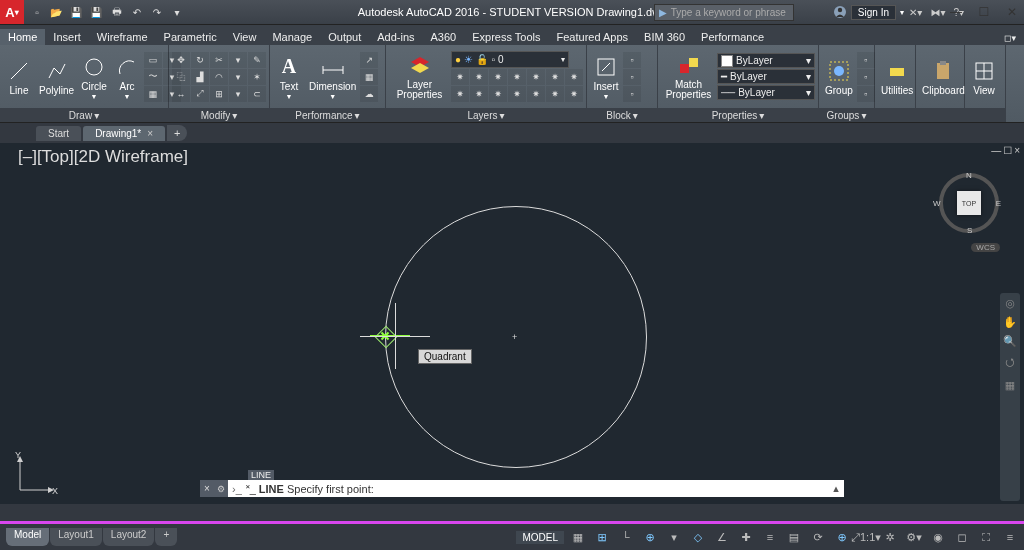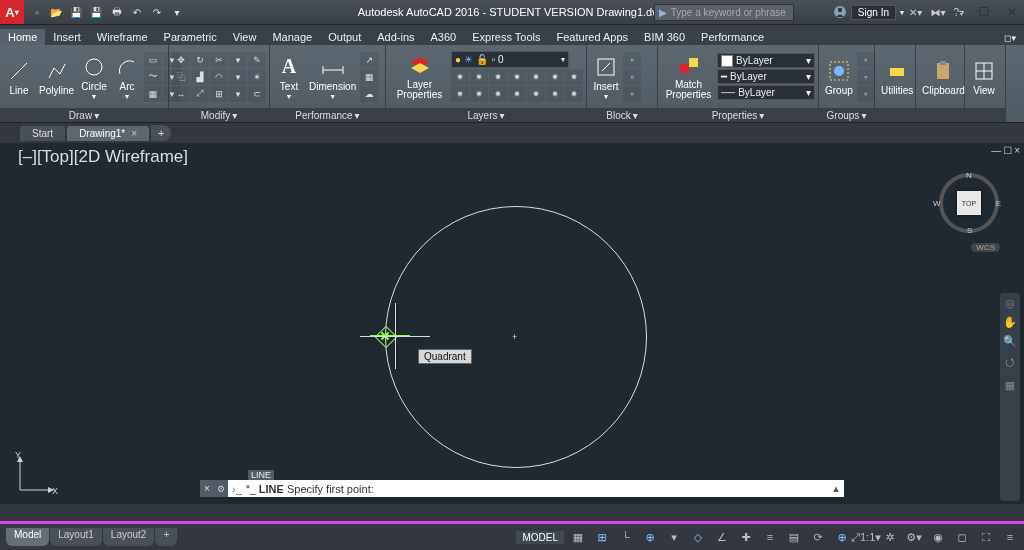--- a/index.html
+++ b/index.html
@@ -24,21 +24,21 @@
 .panel-title{height:14px;background:#3a4048;color:#ddd;font-size:10px;text-align:center;display:flex;align-items:center;justify-content:center;gap:2px}
 .bigbtn{display:flex;flex-direction:column;align-items:center;justify-content:center;gap:1px;padding:2px 3px;color:#fff;font-size:10px}
 .bigbtn .ico{width:26px;height:26px;display:flex;align-items:center;justify-content:center}
 .smallgrid{display:flex;flex-direction:column;gap:1px}
 .smallgrid .row{display:flex;gap:1px}
 .sbtn{width:18px;height:16px;background:rgba(0,0,0,0.08);display:flex;align-items:center;justify-content:center;color:#ddd;font-size:9px}
 .layer-row{display:flex;align-items:center;gap:2px;height:16px}
 .layer-combo{width:110px;height:15px;background:#2a3038;border:1px solid #555;display:flex;align-items:center;padding:0 3px;font-size:10px;color:#eee;gap:3px}
 .prop-combo{width:90px;height:13px;background:#2a3038;border:1px solid #555;display:flex;align-items:center;justify-content:space-between;padding:0 3px;font-size:10px;color:#eee}
 .swatch{width:10px;height:10px;border:1px solid #888}
-.filetabs{display:flex;height:20px;background:#333840;align-items:center;padding-left:20px;gap:2px}
+.filetabs{display:flex;height:20px;background:#333840;align-items:center;padding-left:36px;gap:2px}
 .ftab{padding:2px 12px;background:#4a5058;color:#ddd;font-size:10px;border-radius:3px 3px 0 0;display:flex;align-items:center;gap:6px}
 .ftab.active{background:#5d6770;color:#fff}
 .ftab.mod{color:#fff}
 .addtab{width:20px;height:16px;background:#4a5058;border-radius:0 8px 8px 0;display:flex;align-items:center;justify-content:center;color:#ddd}
 .viewport{position:relative;height:361px;background:#202830;overflow:hidden}
 .vp-label{position:absolute;top:4px;left:18px;color:#ddd;font-size:17px}
 .vp-ctrls{position:absolute;top:2px;right:4px;display:flex;gap:2px;color:#ccc;font-size:10px}
 .circle{position:absolute;border:1px solid #dcdcdc;border-radius:50%}
 .center-mark{position:absolute;color:#dcdcdc;font-size:9px}
 .crosshair-h{position:absolute;height:1px;background:#dcdcdc}

